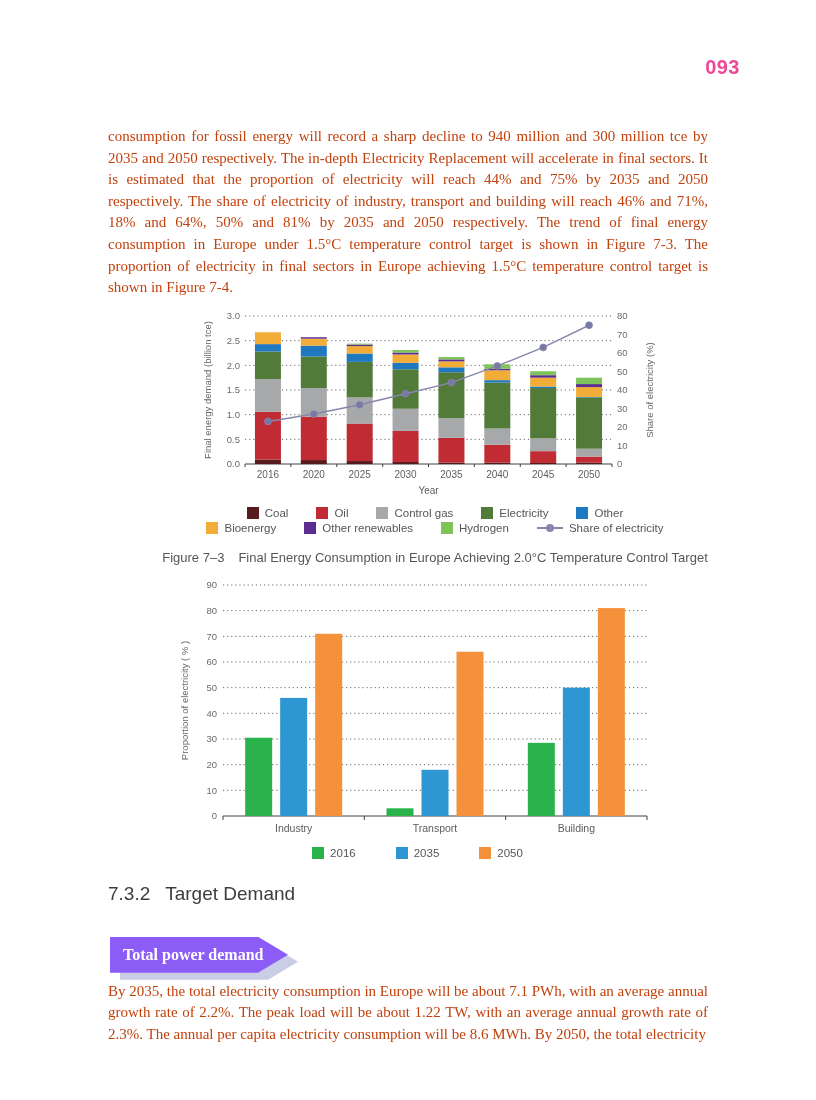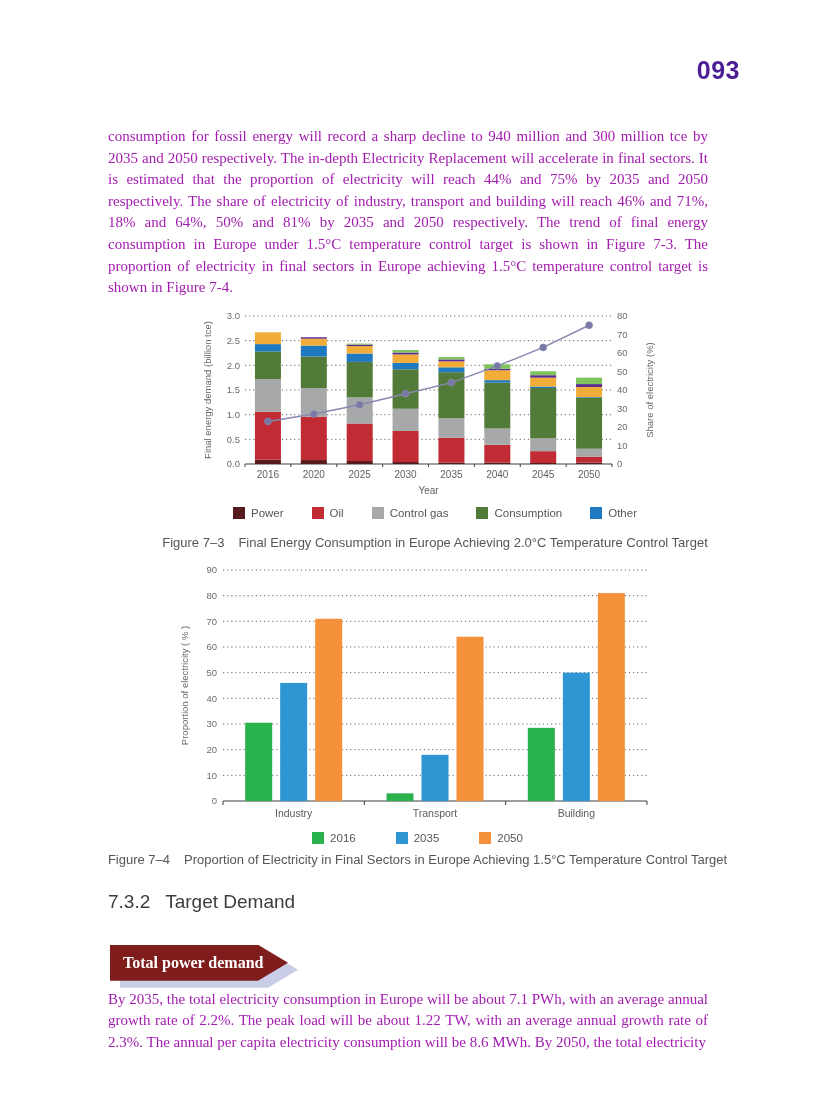--- a/index.html
+++ b/index.html
@@ -1,22 +1,22 @@
 <!DOCTYPE html>
 <html><head>
 <meta charset="utf-8">
 <style>
   html,body{margin:0;padding:0;background:#ffffff;}
   .page{position:relative;width:816px;height:1100px;background:#ffffff;overflow:hidden;
         font-family:"Liberation Serif",serif;}
   .page-number{position:absolute;top:56px;right:76px;
-        font-family:"Liberation Sans",sans-serif;font-weight:bold;font-size:25px;
-        color:#4c1d95;letter-spacing:0.5px;}
+        font-family:"Liberation Sans",sans-serif;font-weight:bold;font-size:20px;
+        color:#ec4899;letter-spacing:0.5px;}
   .body-text{width:600px;margin:0 0 0 108px;text-align:justify;
-        font-size:15px;line-height:21.6px;color:#a21caf;}
+        font-size:15px;line-height:21.6px;color:#c2410c;}
   .p1{margin-top:126px;}
   .p2{}
   figure{margin:0;padding:0;}
   .figure1{margin:8px 0 0 200px;width:470px;}
   .figure2{margin:6px 0 0 175px;width:485px;}
   svg text{font-family:"Liberation Sans",sans-serif;}
   .grid{stroke:#57575a;stroke-width:0.9;stroke-dasharray:1.2 2.9;}
   .axis{stroke:#3f3f42;stroke-width:1;}
   .tick-label{font-size:9.5px;fill:#6a6b6e;}
   .cat-label{font-size:10px;fill:#5e5f62;}
@@ -168,37 +168,57 @@
         <circle cx="343.1875" cy="40.45" r="3.4" fill="#7878A5" stroke="#8787AE" stroke-width="0.8"></circle>
         <circle cx="389.0625" cy="18.25" r="3.4" fill="#7878A5" stroke="#8787AE" stroke-width="0.8"></circle>
         <text x="228.5" y="187" class="cat-label" text-anchor="middle">Year</text>
         <text x="11" y="83" class="axis-title" text-anchor="middle" transform="rotate(-90 11 83)">Final energy demand (billion tce)</text>
         <text x="453" y="83" class="axis-title" text-anchor="middle" transform="rotate(-90 453 83)">Share of electricity (%)</text>
       </svg>
     <div class="legend legend1" id="chart1-legend">
         <div class="legend-row">
           <div class="legend-item">
             <span class="swatch" style="background: rgb(87, 27, 30);"></span>
-            <span>Power</span>
+            <span>Coal</span>
           </div>
           <div class="legend-item">
             <span class="swatch" style="background: rgb(193, 43, 51);"></span>
             <span>Oil</span>
           </div>
           <div class="legend-item">
             <span class="swatch" style="background: rgb(167, 168, 170);"></span>
             <span>Control gas</span>
           </div>
           <div class="legend-item">
             <span class="swatch" style="background: rgb(82, 122, 56);"></span>
-            <span>Consumption</span>
+            <span>Electricity</span>
           </div>
           <div class="legend-item">
             <span class="swatch" style="background: rgb(31, 121, 192);"></span>
             <span>Other</span>
+          </div>
+        </div>
+        <div class="legend-row">
+          <div class="legend-item">
+            <span class="swatch" style="background: rgb(242, 172, 56);"></span>
+            <span>Bioenergy</span>
+          </div>
+          <div class="legend-item">
+            <span class="swatch" style="background: rgb(92, 45, 145);"></span>
+            <span>Other renewables</span>
+          </div>
+          <div class="legend-item">
+            <span class="swatch" style="background: rgb(127, 195, 91);"></span>
+            <span>Hydrogen</span>
+          </div>
+          <div class="legend-item">
+            <span class="line-swatch" style="background: rgb(135, 135, 174);">
+              <span class="dot" style="background: rgb(135, 135, 174);"></span>
+            </span>
+            <span>Share of electricity</span>
           </div>
         </div>
       </div>
     <figcaption class="caption">
       <span class="fig-label">Figure 7–3</span>
       <span>Final Energy Consumption in Europe Achieving 2.0°C Temperature Control Target</span>
     </figcaption>
   </figure>
 
   <figure class="figure2">
@@ -250,33 +270,29 @@
           <div class="legend-item">
             <span class="swatch" style="background: rgb(46, 150, 211);"></span>
             <span>2035</span>
           </div>
           <div class="legend-item">
             <span class="swatch" style="background: rgb(245, 145, 59);"></span>
             <span>2050</span>
           </div>
         </div>
       </div>
-    <figcaption class="caption cap2">
-      <span class="fig-label">Figure 7–4</span>
-      <span>Proportion of Electricity in Final Sectors in Europe Achieving 1.5°C Temperature Control Target</span>
-    </figcaption>
   </figure>
 
   <h2 class="section-heading">
     <span class="sec-num">7.3.2</span>
     <span>Target Demand</span>
   </h2>
 
   <div class="banner-wrap">
     <div class="banner-shadow" id="banner-shadow" style="background: rgb(201, 205, 230);"></div>
-    <div class="banner-main" id="banner-main" style="background: #7f1d1d;">
+    <div class="banner-main" id="banner-main" style="background: #8b5cf6;">
       <span>Total power demand</span>
     </div>
   </div>
 
   <p class="body-text p2">By 2035, the total electricity consumption in Europe will be about 7.1 PWh, with an average annual growth rate of 2.2%. The peak load will be about 1.22 TW, with an average annual growth rate of 2.3%. The annual per capita electricity consumption will be 8.6 MWh. By 2050, the total electricity</p>
 
 </div>
 
 </body></html>

